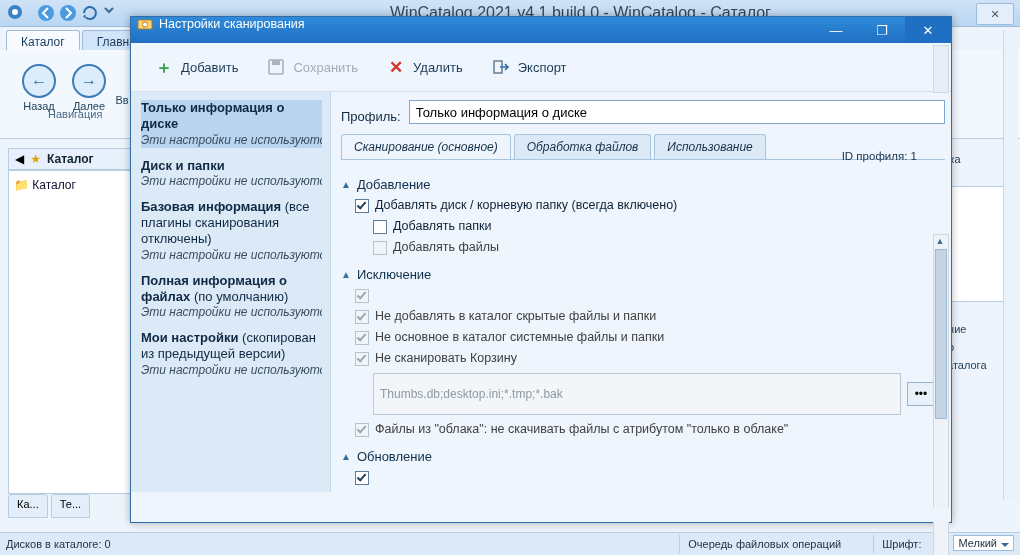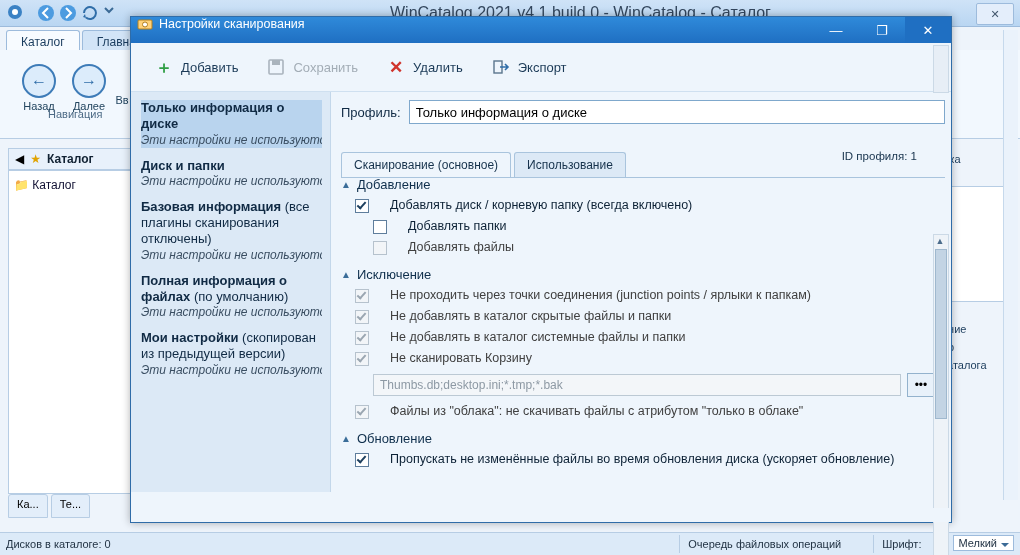--- a/index.html
+++ b/index.html
@@ -68,41 +68,41 @@
   .tb-btn.disabled{color:#a3adb6;}
   .tb-ico{width:20px;height:20px;display:flex;align-items:center;justify-content:center;font-size:17px;line-height:1;}
   
   #dlg-body{display:flex;height:400px;}
   #profiles{width:200px;background:#dce9f6;border-right:1px solid #c3d7ea;padding:8px 8px 8px 10px;box-sizing:border-box;overflow:hidden;}
   .profile{margin-bottom:10px;font-size:13px;line-height:1.25;color:#102a44;}
   .profile.selected{background:#b9d4ee;}
   .profile b{font-weight:bold;}
   .profile .note{display:block;font-style:italic;font-size:12px;color:#3a4e62;white-space:nowrap;overflow:hidden;}
   #right-pane{flex:1;padding:8px 6px 0 10px;box-sizing:border-box;position:relative;}
-  #profile-row{display:flex;align-items:center;gap:8px;margin-bottom:28px;}
+  #profile-row{display:flex;align-items:flex-end;gap:8px;margin-bottom:10px;}
   #profile-label{font-size:13px;color:#102a44;}
   #profile-input{flex:1;height:24px;border:1px solid #7fa8cc;background:#fff;font-size:13px;padding:2px 6px;box-sizing:border-box;}
   #tabs{display:flex;gap:3px;border-bottom:1px solid #a9c4dd;}
-  .tab{padding:5px 12px;font-size:12px;background:#dce9f6;border:1px solid #a9c4dd;border-bottom:none;border-radius:3px 3px 0 0;color:#16324c;}
+  .tab{padding:5px 12px;font-size:12px;background:#dce9f6;border:1px solid #a9c4dd;border-bottom:none;border-radius:3px 3px 0 0;color:#16324c;font-style:italic;}
   .tab.active{background:#eef5fc;}
   #profile-id{position:absolute;right:34px;top:58px;font-size:11.5px;color:#16324c;}
   #settings-scroll{position:absolute;left:10px;top:76px;right:16px;bottom:4px;overflow:hidden;}
   .section{margin-top:6px;}
   .sec-head{display:flex;align-items:center;gap:6px;font-size:13px;color:#0f2f4c;padding:3px 0;}
   .chev{font-size:10px;color:#3a6d99;}
-  .opt{display:flex;align-items:flex-start;gap:21px;font-size:12.5px;color:#0d2236;padding:3px 0 3px 14px;}
+  .opt{display:flex;align-items:flex-start;gap:6px;font-size:12.5px;color:#0d2236;padding:3px 0 3px 14px;}
   .opt.sub{padding-left:32px;}
   .opt.disabled{color:#404040;}
   .cb{width:12px;height:12px;border:1px solid #5e7d9c;background:#fff;flex:none;margin-top:1px;position:relative;}
   .cb.checked:after{content:"";position:absolute;left:3px;top:0px;width:3px;height:7px;border:solid #1d3f5e;
      border-width:0 2px 2px 0;transform:rotate(42deg);}
   .cb.dis{border-color:#b6c2cd;background:#f2f5f8;}
   .cb.dis.checked:after{border-color:#9aa6b1;}
   #mask-row{display:flex;gap:6px;padding:4px 0 4px 32px;align-items:center;}
-  #mask-input{width:606px;height:22px;border:1px solid #bcc9d4;background:#f3f6f9;color:#8d99a4;font-size:12px;padding:2px 6px;box-sizing:border-box;}
+  #mask-input{width:606px;height:22px;border:1px solid #bcc9d4;background:#f3f6f9;color:#8d99a4;font-size:12px;padding:20px 6px;box-sizing:border-box;}
   #mask-btn{width:30px;height:22px;border:1px solid #93b2cd;background:#e8f1fa;font-size:12px;display:flex;align-items:center;justify-content:center;}
   
   #dlg-vscroll{position:absolute;right:2px;top:142px;width:14px;height:360px;background:#eef3f8;border:1px solid #cbd9e6;}
   .sb-thumb{position:absolute;left:1px;width:10px;background:#c3d4e4;border:1px solid #9fb8ce;}
   .sb-arrow{position:absolute;left:1px;width:10px;height:12px;color:#4b6c8c;font-size:9px;display:flex;align-items:center;justify-content:center;}
   #tb-scroll{position:absolute;right:2px;top:28px;width:14px;height:46px;background:#e7eef6;border:1px solid #cbd9e6;}
   #dlg-bottom{position:absolute;left:0;bottom:0;width:818px;height:14px;background:#eef5fc;}
 </style>
 </head>
 <body>
@@ -272,20 +272,21 @@
     </div>
 
     <div id="right-pane">
       <div id="profile-row">
         <span id="profile-label">Профиль:</span>
         <input id="profile-input" value="Только информация о диске" style="">
       </div>
 
       <div id="tabs">
         <div class="tab active">Сканирование (основное)</div>
+        <div class="tab">Обработка файлов</div>
         <div class="tab">Использование</div>
       </div>
       <div id="profile-id">ID профиля: 1</div>
 
       <div id="settings-scroll">
 
         <div class="section">
           <div class="sec-head">
             <span class="chev">▲</span>
             <span>Добавление</span>
@@ -304,29 +305,28 @@
           </div>
         </div>
 
         <div class="section">
           <div class="sec-head">
             <span class="chev">▲</span>
             <span>Исключение</span>
           </div>
           <div class="opt disabled">
             <span class="cb dis checked"></span>
-            <span>Не проходить через точки соединения (junction points / ярлыки к папкам)</span>
           </div>
           <div class="opt disabled">
             <span class="cb dis checked"></span>
             <span>Не добавлять в каталог скрытые файлы и папки</span>
           </div>
           <div class="opt disabled">
             <span class="cb dis checked"></span>
-            <span>Не добавлять в каталог системные файлы и папки</span>
+            <span>Не основное в каталог системные файлы и папки</span>
           </div>
           <div class="opt disabled">
             <span class="cb dis checked"></span>
             <span>Не сканировать Корзину</span>
           </div>
           <div id="mask-row">
             <input id="mask-input" value="Thumbs.db;desktop.ini;*.tmp;*.bak" style="">
             <div id="mask-btn">•••</div>
           </div>
           <div class="opt disabled">
@@ -335,21 +335,20 @@
           </div>
         </div>
 
         <div class="section">
           <div class="sec-head">
             <span class="chev">▲</span>
             <span>Обновление</span>
           </div>
           <div class="opt">
             <span class="cb checked"></span>
-            <span>Пропускать не изменённые файлы во время обновления диска (ускоряет обновление)</span>
           </div>
 
         </div>
 
       </div>
 
       <div id="dlg-vscroll">
         <div class="sb-arrow" style="top:0;">▲</div>
         <div class="sb-thumb" style="top:14px;height:168px;"></div>
 

